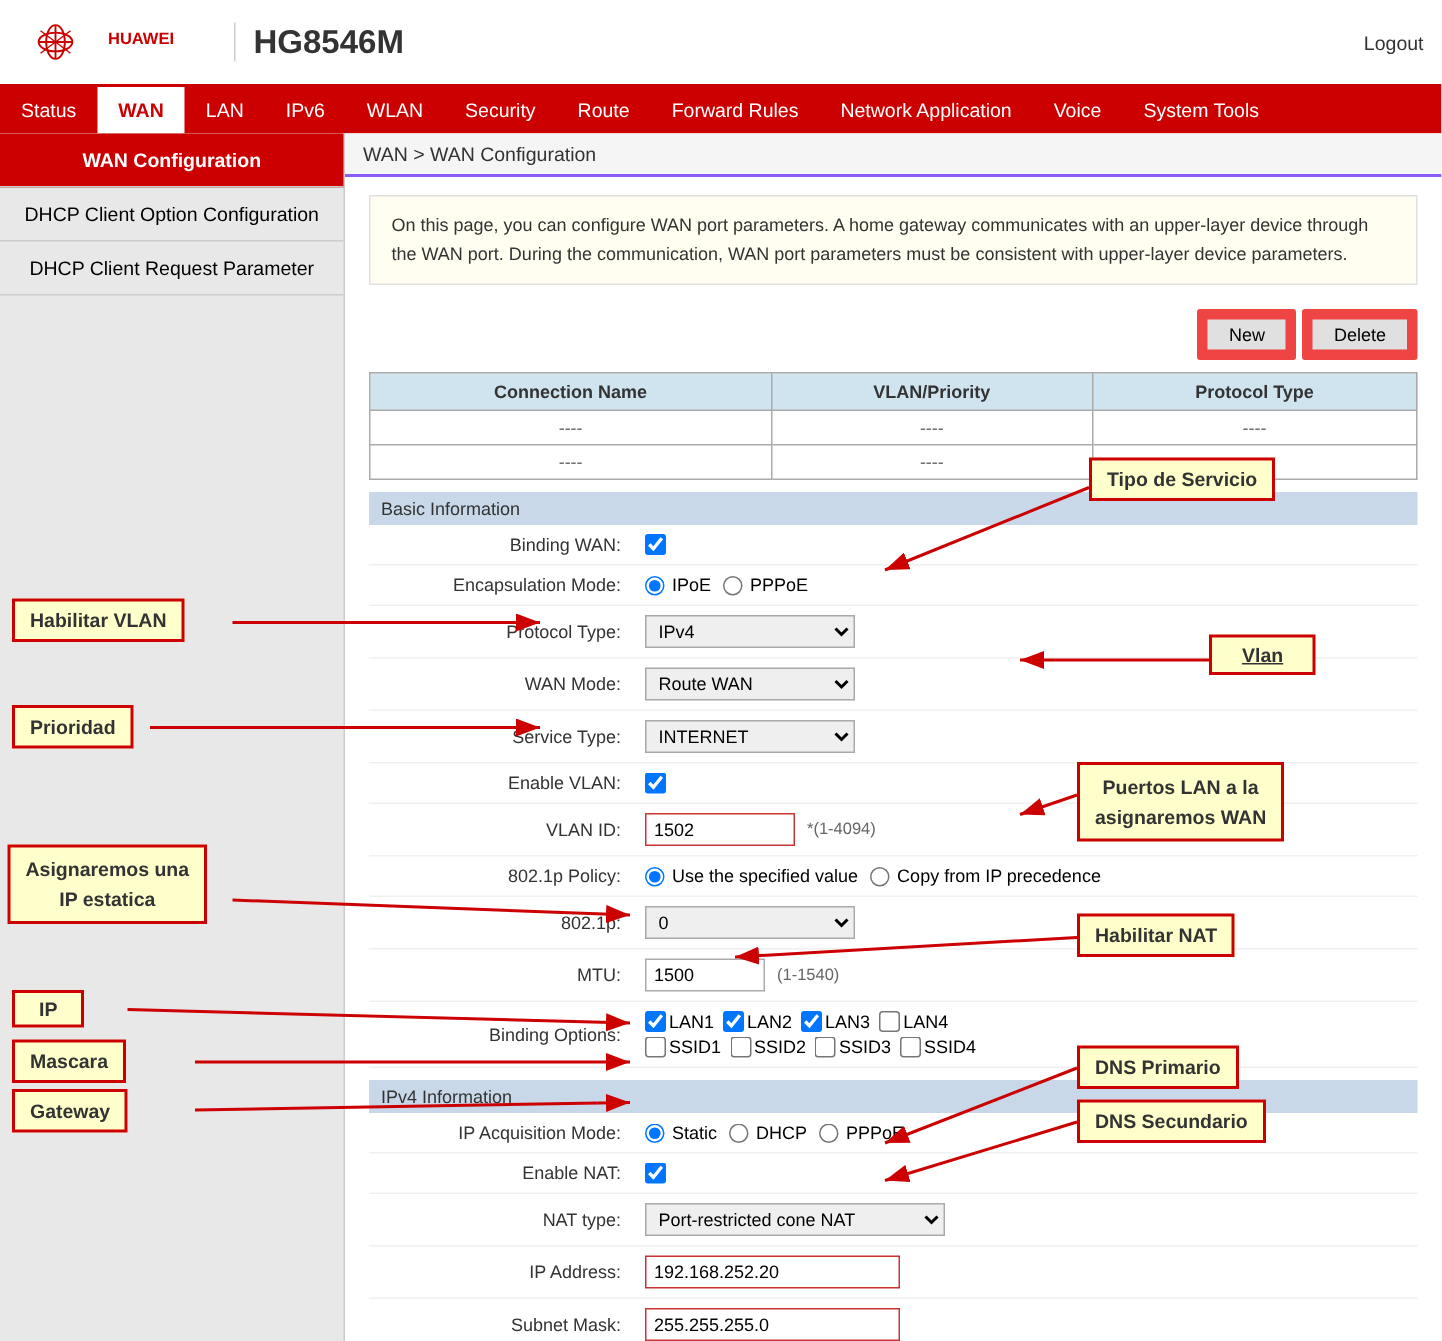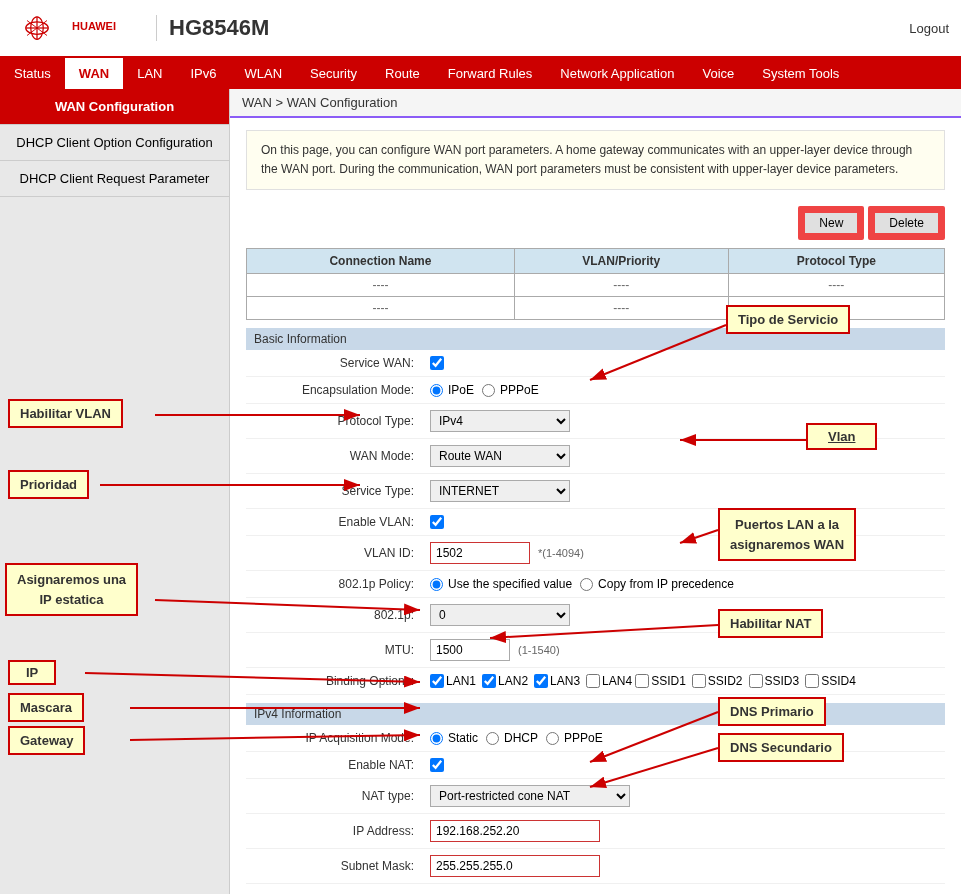--- a/index.html
+++ b/index.html
@@ -136,21 +136,21 @@
             <td>----</td>
             <td>----</td>
           </tr>
         </tbody>
       </table>
 
       <div class="form-section" style="margin-top:8px;">
         <div class="section-header">Basic Information</div>
 
         <div class="form-row">
-          <div class="form-label">Service WAN:</div>
+          <div class="form-label">Binding WAN:</div>
           <div class="form-value">
             <input type="checkbox" checked="" style="">
           </div>
         </div>
 
         <div class="form-row">
           <div class="form-label">Encapsulation Mode:</div>
           <div class="form-value">
             <label class="checkbox-label">
               <input type="radio" name="encap" checked="" style=""> IPoE
@@ -228,21 +228,21 @@
         <div class="form-row">
           <div class="form-label">MTU:</div>
           <div class="form-value">
             <input type="text" value="1500" style="width: 80px; border: 1px solid rgb(170, 170, 170);">
             <span class="range-hint">(1-1540)</span>
           </div>
         </div>
 
         <div class="form-row binding-row">
           <div class="form-label">Binding Options:</div>
-          <div class="form-value" style="align-items:flex-start; gap:3px;">
+          <div class="form-value" style="flex-direction:column; align-items:flex-start; gap:3px;">
             <div class="checkbox-group">
               <label class="checkbox-label"><input type="checkbox" checked="" style=""> LAN1</label>
               <label class="checkbox-label"><input type="checkbox" checked="" style=""> LAN2</label>
               <label class="checkbox-label"><input type="checkbox" checked="" style=""> LAN3</label>
               <label class="checkbox-label"><input type="checkbox" style=""> LAN4</label>
             </div>
             <div class="checkbox-group">
               <label class="checkbox-label"><input type="checkbox" style=""> SSID1</label>
               <label class="checkbox-label"><input type="checkbox" style=""> SSID2</label>
               <label class="checkbox-label"><input type="checkbox" style=""> SSID3</label>

